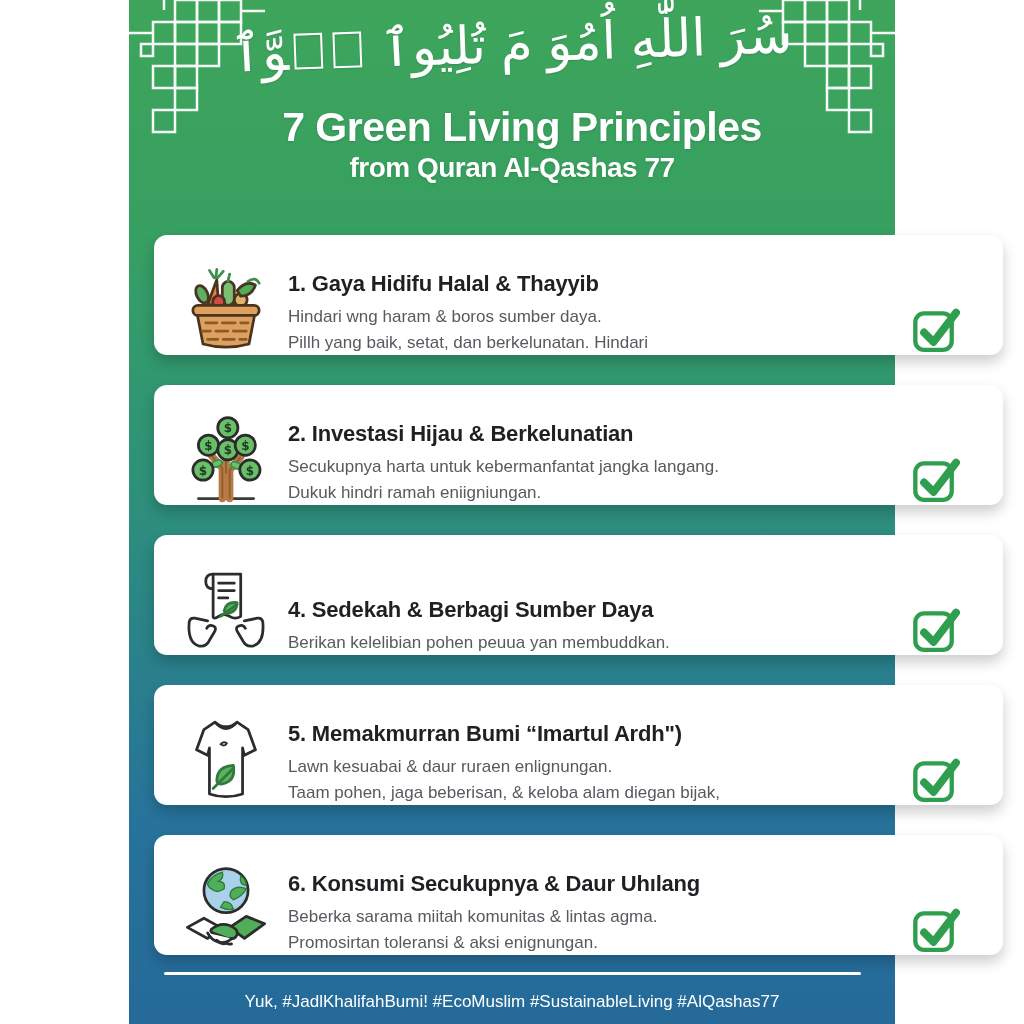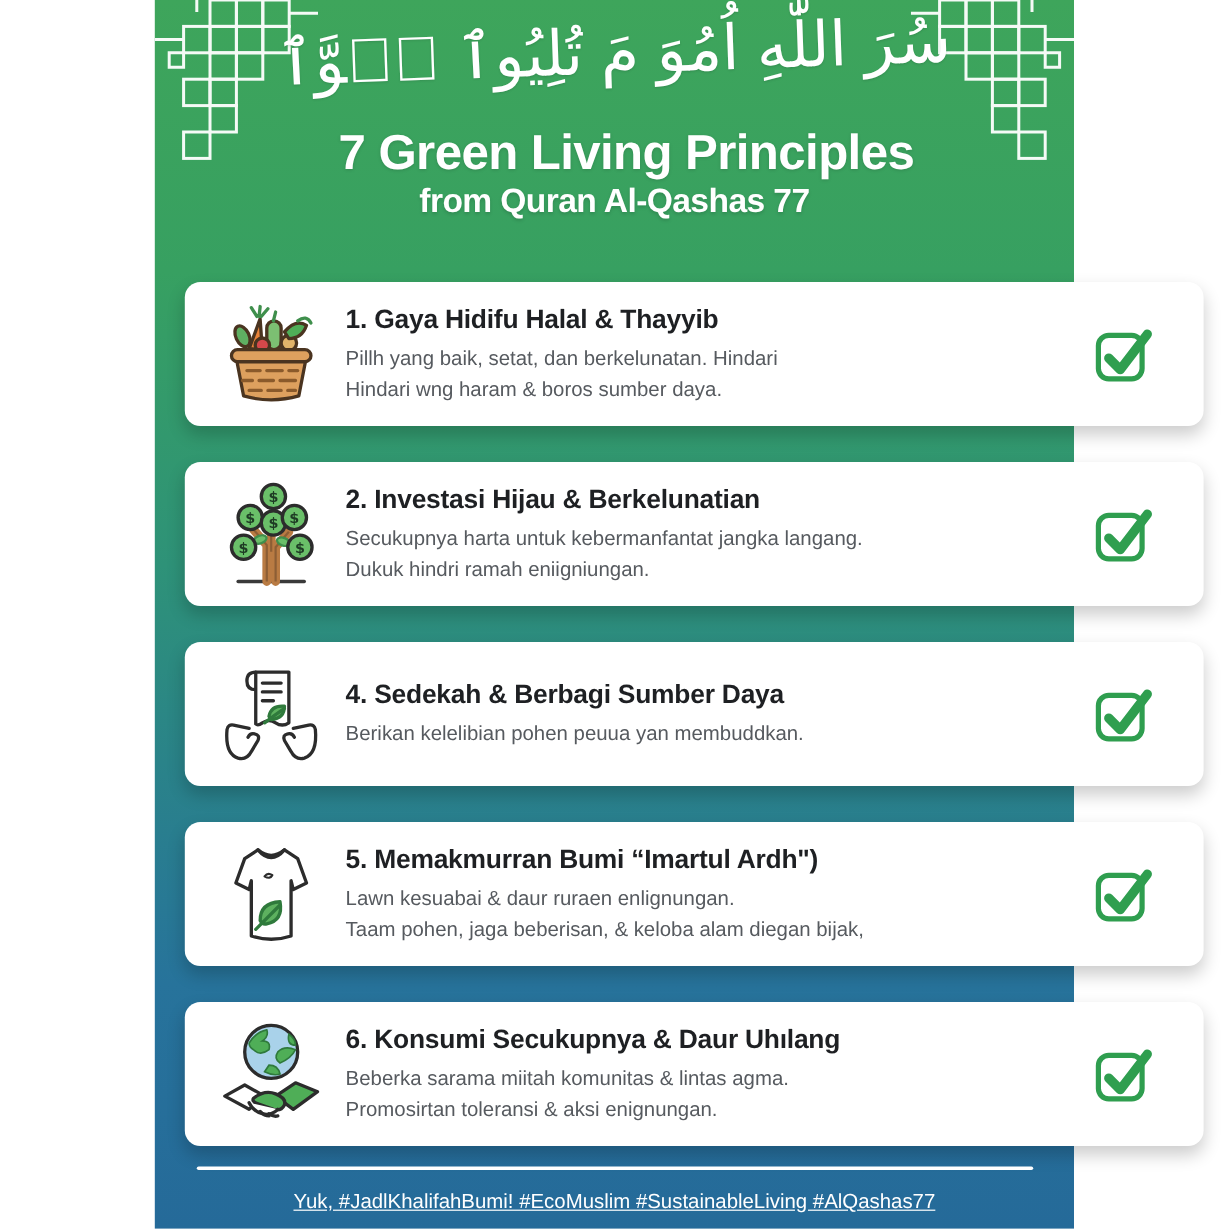--- a/index.html
+++ b/index.html
@@ -21,30 +21,30 @@
   }
   .title{
     position:absolute;top:104px;left:0;width:100%;text-align:center;color:#ffffff;
     font-weight:bold;letter-spacing:-.5px;text-shadow:0 1px 3px rgba(0,0,0,.15);
   }
   .title .l1{font-size:41px;line-height:1.15;margin-left:20px;}
   .title .l2{font-size:28px;line-height:1.2;}
   .card{
     position:absolute;left:25px;width:849px;height:120px;background:#ffffff;
     border-radius:13px;box-shadow:0 7px 14px rgba(0,0,0,.20);
-    display:flex;align-items:center;
+    display:flex;align-items:flex-end;
   }
   .card .icon-box{width:100px;margin-left:22px;flex:0 0 auto;display:flex;justify-content:center;}
   .card .txt{flex:1 1 auto;padding-left:12px;padding-right:8px;}
   .card .c-title{font-size:22px;font-weight:bold;color:#1e2023;margin-bottom:7px;letter-spacing:-.2px;}
   .card .c-body{font-size:17px;color:#565a5f;line-height:1.5;}
   .card .check-box{flex:0 0 auto;width:52px;margin-right:40px;}
   .footer-line{position:absolute;left:35px;top:972px;width:697px;height:3px;background:#ffffff;border-radius:2px;}
   .hashtags{
-    position:absolute;left:0;top:992px;width:100%;text-align:center;color:#ffffff;font-size:17px;text-decoration:underline;
+    position:absolute;left:0;top:992px;width:100%;text-align:center;color:#ffffff;font-size:17px;
   }
   svg{display:block;}
 </style>
 </head>
 <body>
 
 <div class="poster">
 
   <svg class="corner left" viewBox="0 0 136 136" fill="none" stroke="#ffffff" stroke-width="2.5">
     <rect x="46" y="0" width="22" height="22"></rect>
@@ -105,22 +105,22 @@
           <rect x="14" y="46" width="72" height="11" rx="5.5" fill="#dda05e"></rect>
           <path d="M19 57 L25 88 Q50 95 75 88 L81 57 Z" fill="#dda05e"></path>
         </g>
         <g stroke="#8a5a2b" stroke-width="3" stroke-linecap="round">
           <path d="M28 65 h12 M46 65 h14 M66 65 h8 M24 74 h9 M39 74 h13 M58 74 h14 M30 83 h11 M47 83 h12 M65 83 h7"></path>
         </g>
       </svg>
     </div>
     <div class="txt">
       <div class="c-title">1. Gaya Hidifu Halal &amp; Thayyib</div>
+      <div class="c-body">Hindari wng haram &amp; boros sumber daya.</div>
       <div class="c-body">Pillh yang baik, setat, dan berkelunatan. Hindari</div>
-      <div class="c-body">Hindari wng haram &amp; boros sumber daya.</div>
     </div>
     <div class="check-box">
       <svg width="52" height="52" viewBox="0 0 60 60" fill="none">
         <rect x="5" y="12" width="42" height="42" rx="10" stroke="#2f9e4f" stroke-width="5"></rect>
         <path d="M15 34 L26 45 L52 11" stroke="#2f9e4f" stroke-width="9" stroke-linecap="round" stroke-linejoin="round"></path>
       </svg>
     </div>
   </div>
 
   <div class="card" style="top:385px">

